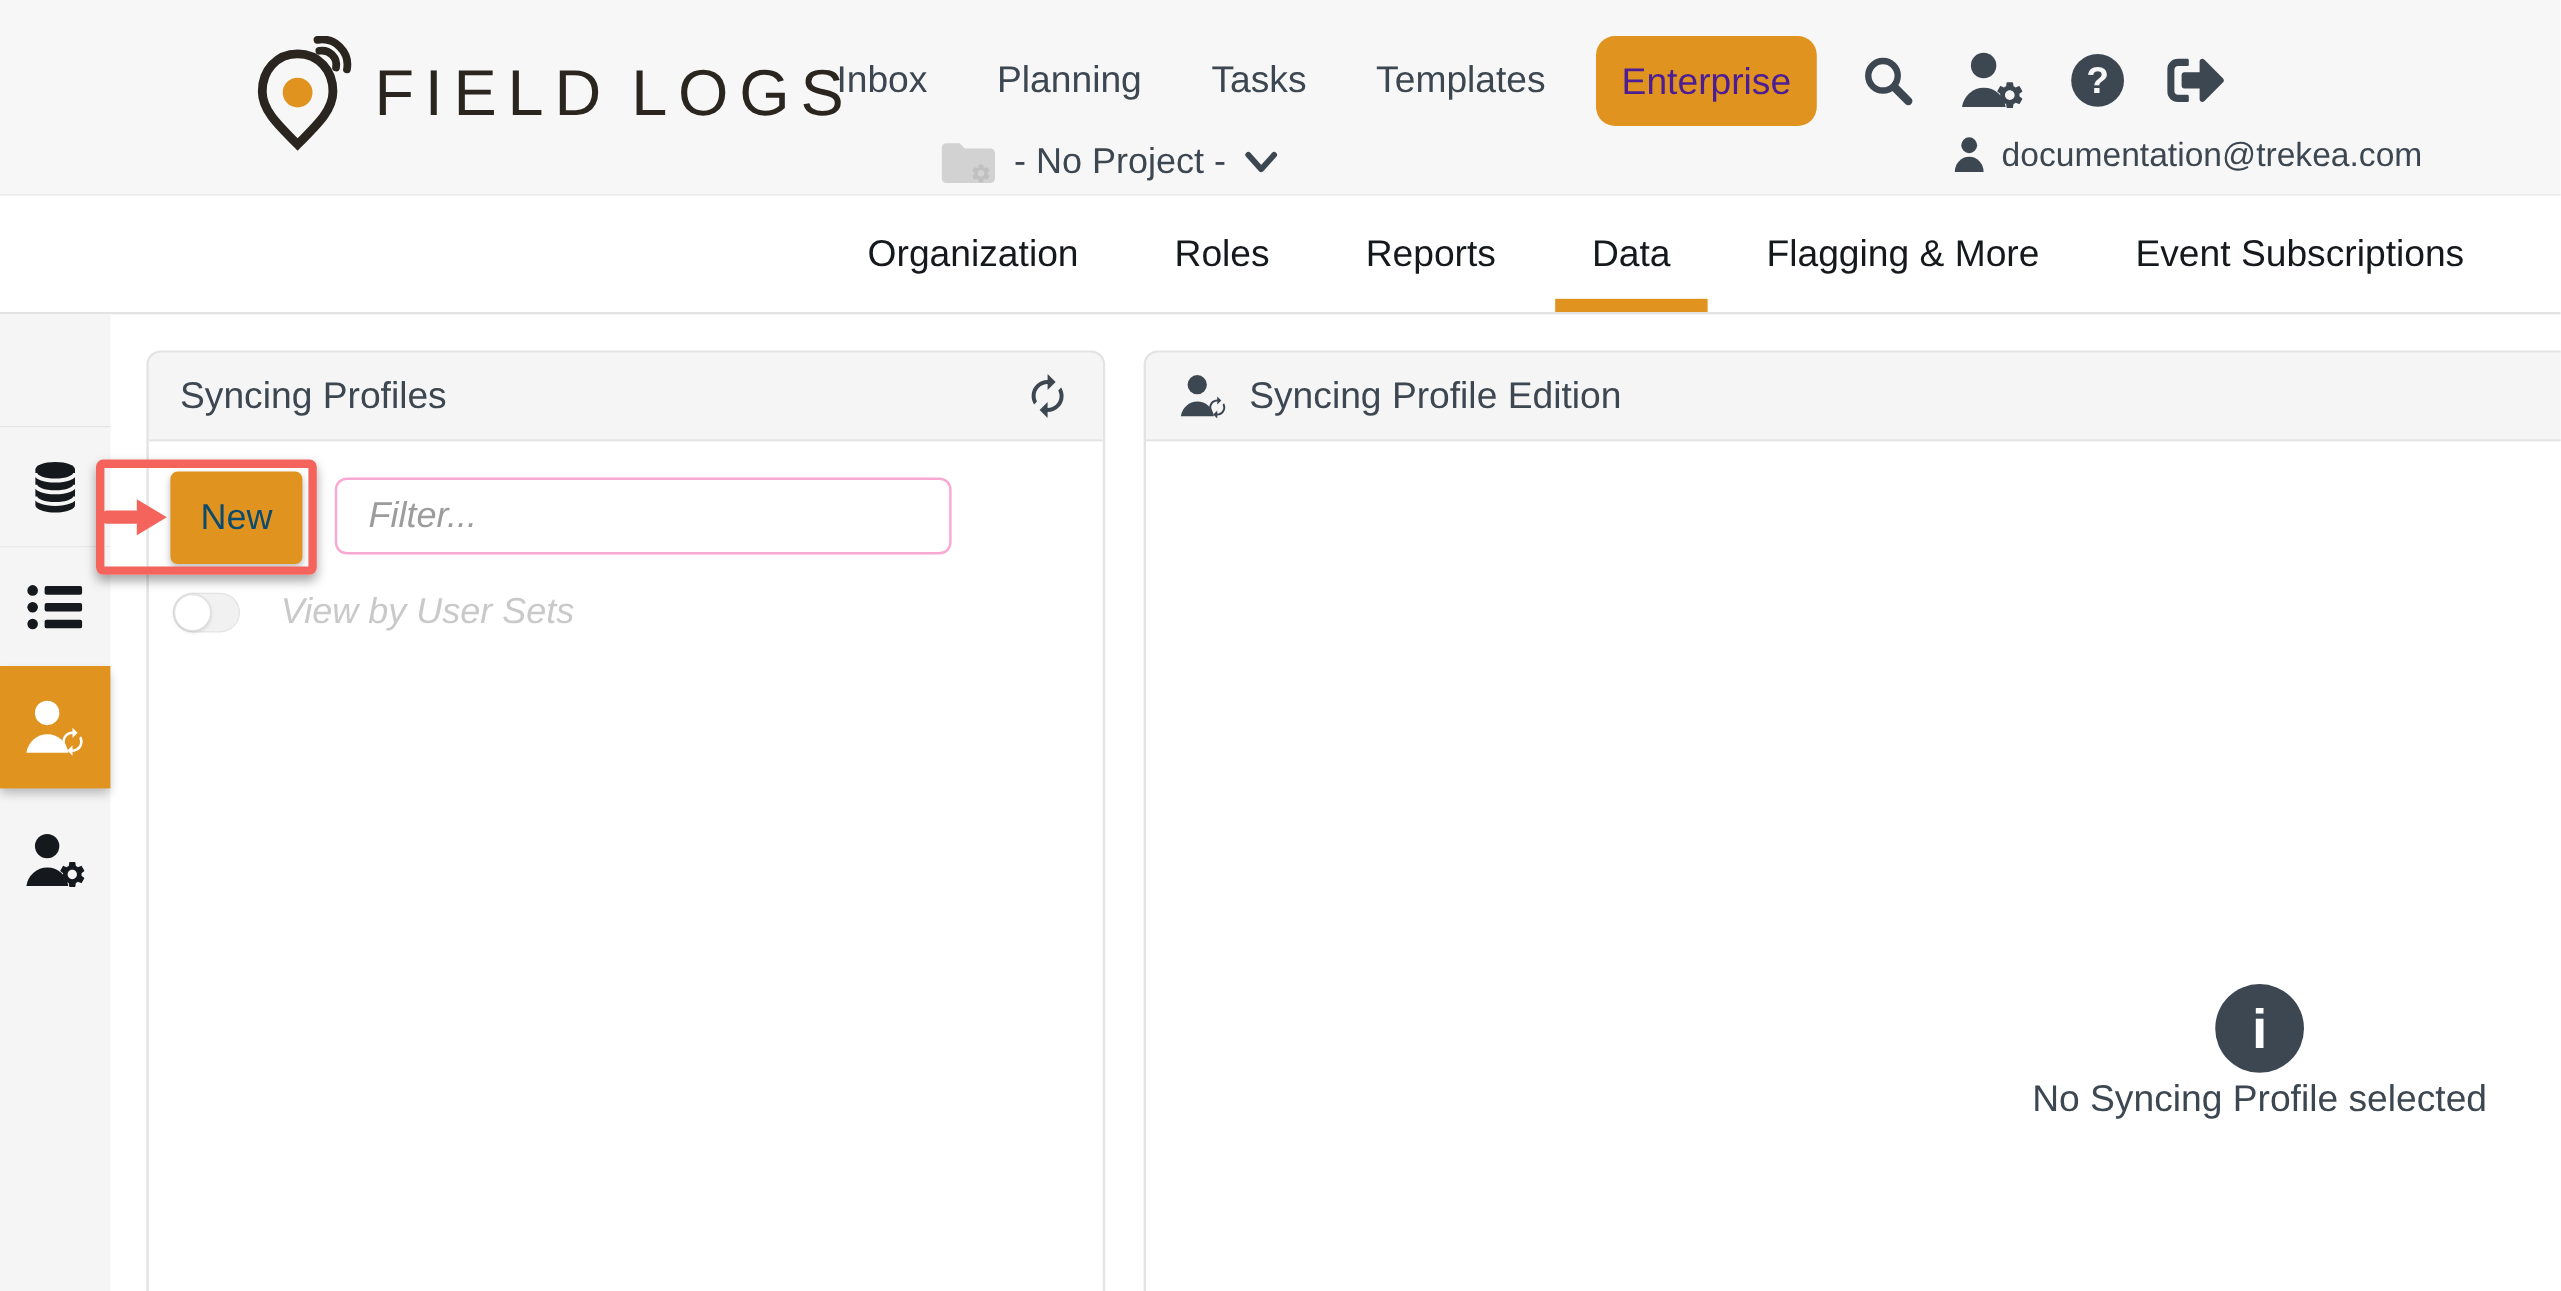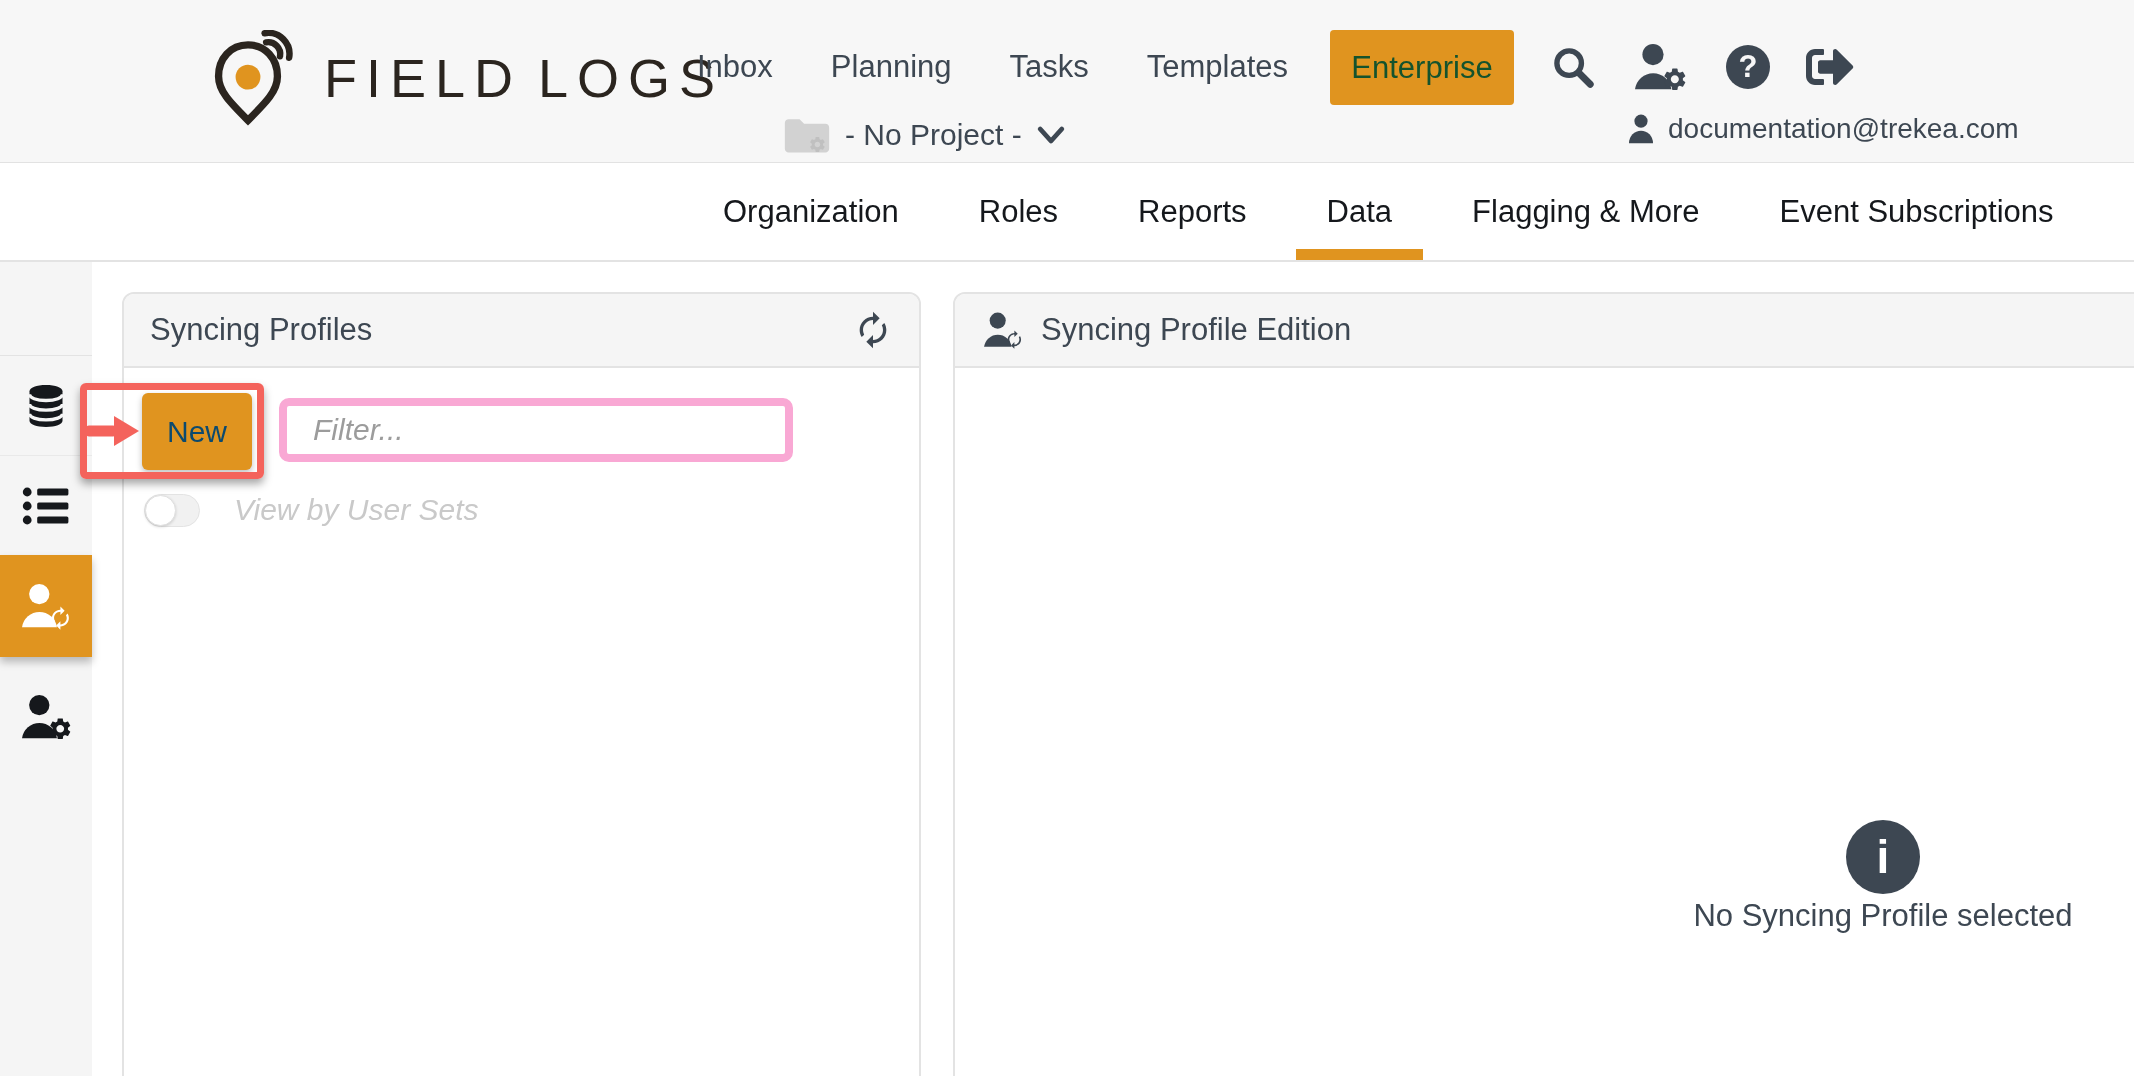--- a/index.html
+++ b/index.html
@@ -2,26 +2,26 @@
 <html><head>
 <meta charset="utf-8">
 <style>
   html,body{margin:0;padding:0;background:#ffffff;font-family:"Liberation Sans",sans-serif;}
   .page{position:relative;width:2134px;height:1076px;overflow:hidden;background:#ffffff;
         --orange:#e0941f;--slate:#3d4752;--red:#f4635c;}
   
   .app-header{position:absolute;left:0;top:0;width:2134px;height:163px;background:#f7f7f7;
               border-bottom:1px solid #e2e2e2;box-sizing:border-box;}
   .brand{position:absolute;left:202px;top:22px;height:112px;display:flex;align-items:center;gap:18px;}
-  .brand-text{font-size:54px;font-weight:300;color:#2b251f;letter-spacing:9px;display:flex;margin-left:12px;}
+  .brand-text{font-size:54px;font-weight:300;color:#2b251f;letter-spacing:9px;display:flex;}
   .brand-text .w2{margin-left:16px;}
   .top-nav{position:absolute;left:697px;top:32px;height:70px;display:flex;gap:58px;align-items:center;}
   .top-nav-item{font-size:31px;color:var(--slate);cursor:pointer;white-space:nowrap;}
   .enterprise-btn{position:absolute;left:1330px;top:30px;width:184px;height:75px;background:var(--orange);
-                  border:none;border-radius:4px;color:#14532d;font-size:31px;font-family:inherit;cursor:pointer;}
+                  border:none;border-radius:16px;color:#4c1d95;font-size:31px;font-family:inherit;cursor:pointer;}
   .header-icons{position:absolute;left:1550px;top:32px;height:70px;display:flex;gap:34px;align-items:center;color:var(--slate);}
   .hicon{display:flex;align-items:center;justify-content:center;cursor:pointer;}
   .project-selector{position:absolute;left:783px;top:110px;height:50px;display:flex;align-items:center;gap:14px;
                     font-size:30px;color:var(--slate);cursor:pointer;}
   .user-email{position:absolute;left:1626px;top:106px;height:46px;display:flex;align-items:center;gap:12px;
               font-size:28px;color:var(--slate);cursor:pointer;}
   
   .tabs-row{position:absolute;left:0;top:163px;width:2134px;height:99px;background:#ffffff;
             border-bottom:2px solid #e3e3e3;box-sizing:border-box;}
   .tabs{position:absolute;left:723px;top:0;height:97px;display:flex;gap:80px;}
@@ -38,21 +38,21 @@
   .card{position:absolute;top:292px;background:#ffffff;border:2px solid #e3e3e3;border-radius:12px;
         box-sizing:border-box;}
   .card-header{height:72px;background:#f5f5f5;border-bottom:2px solid #e3e3e3;border-radius:10px 10px 0 0;
                display:flex;align-items:center;padding:0 26px;font-size:31px;color:var(--slate);gap:16px;}
   .left-card{left:122px;width:799px;height:880px;}
   .right-card{left:953px;width:1860px;height:880px;}
   .refresh-btn{margin-left:auto;display:flex;align-items:center;cursor:pointer;color:var(--slate);}
   .new-btn{position:absolute;left:18px;top:99px;width:110px;height:77px;background:var(--orange);border:none;
            border-radius:6px;color:#0c4a6e;font-size:30px;font-family:inherit;cursor:pointer;
            box-shadow:0 3px 6px rgba(0,0,0,.25);}
-  .filter-input{position:absolute;left:155px;top:104px;width:514px;height:64px;border:8px solid #f9a8d4;
+  .filter-input{position:absolute;left:155px;top:104px;width:514px;height:64px;border:2px solid #f9a8d4;
                 border-radius:10px;font-size:30px;font-family:inherit;color:#444;padding:0 26px;box-sizing:border-box;outline:none;}
   .filter-input::placeholder{font-style:italic;color:#9c9c9c;}
   .toggle-row{position:absolute;left:20px;top:199px;display:flex;align-items:center;gap:34px;}
   .switch{position:relative;width:56px;height:33px;border-radius:17px;background:#f1f1f1;border:1px solid #e3e3e3;
           box-sizing:border-box;cursor:pointer;}
   .switch .knob{position:absolute;left:0;top:0;width:31px;height:31px;border-radius:50%;background:#ffffff;
                 border:1px solid #e0e0e0;box-sizing:border-box;box-shadow:0 1px 3px rgba(0,0,0,.15);}
   .toggle-label{font-size:30px;font-style:italic;color:#c9c9c9;}
   .empty-state{position:absolute;left:0;top:526px;width:100%;display:flex;flex-direction:column;align-items:center;}
   .info-circle{width:74px;height:74px;border-radius:50%;background:var(--slate);color:#ffffff;display:flex;

